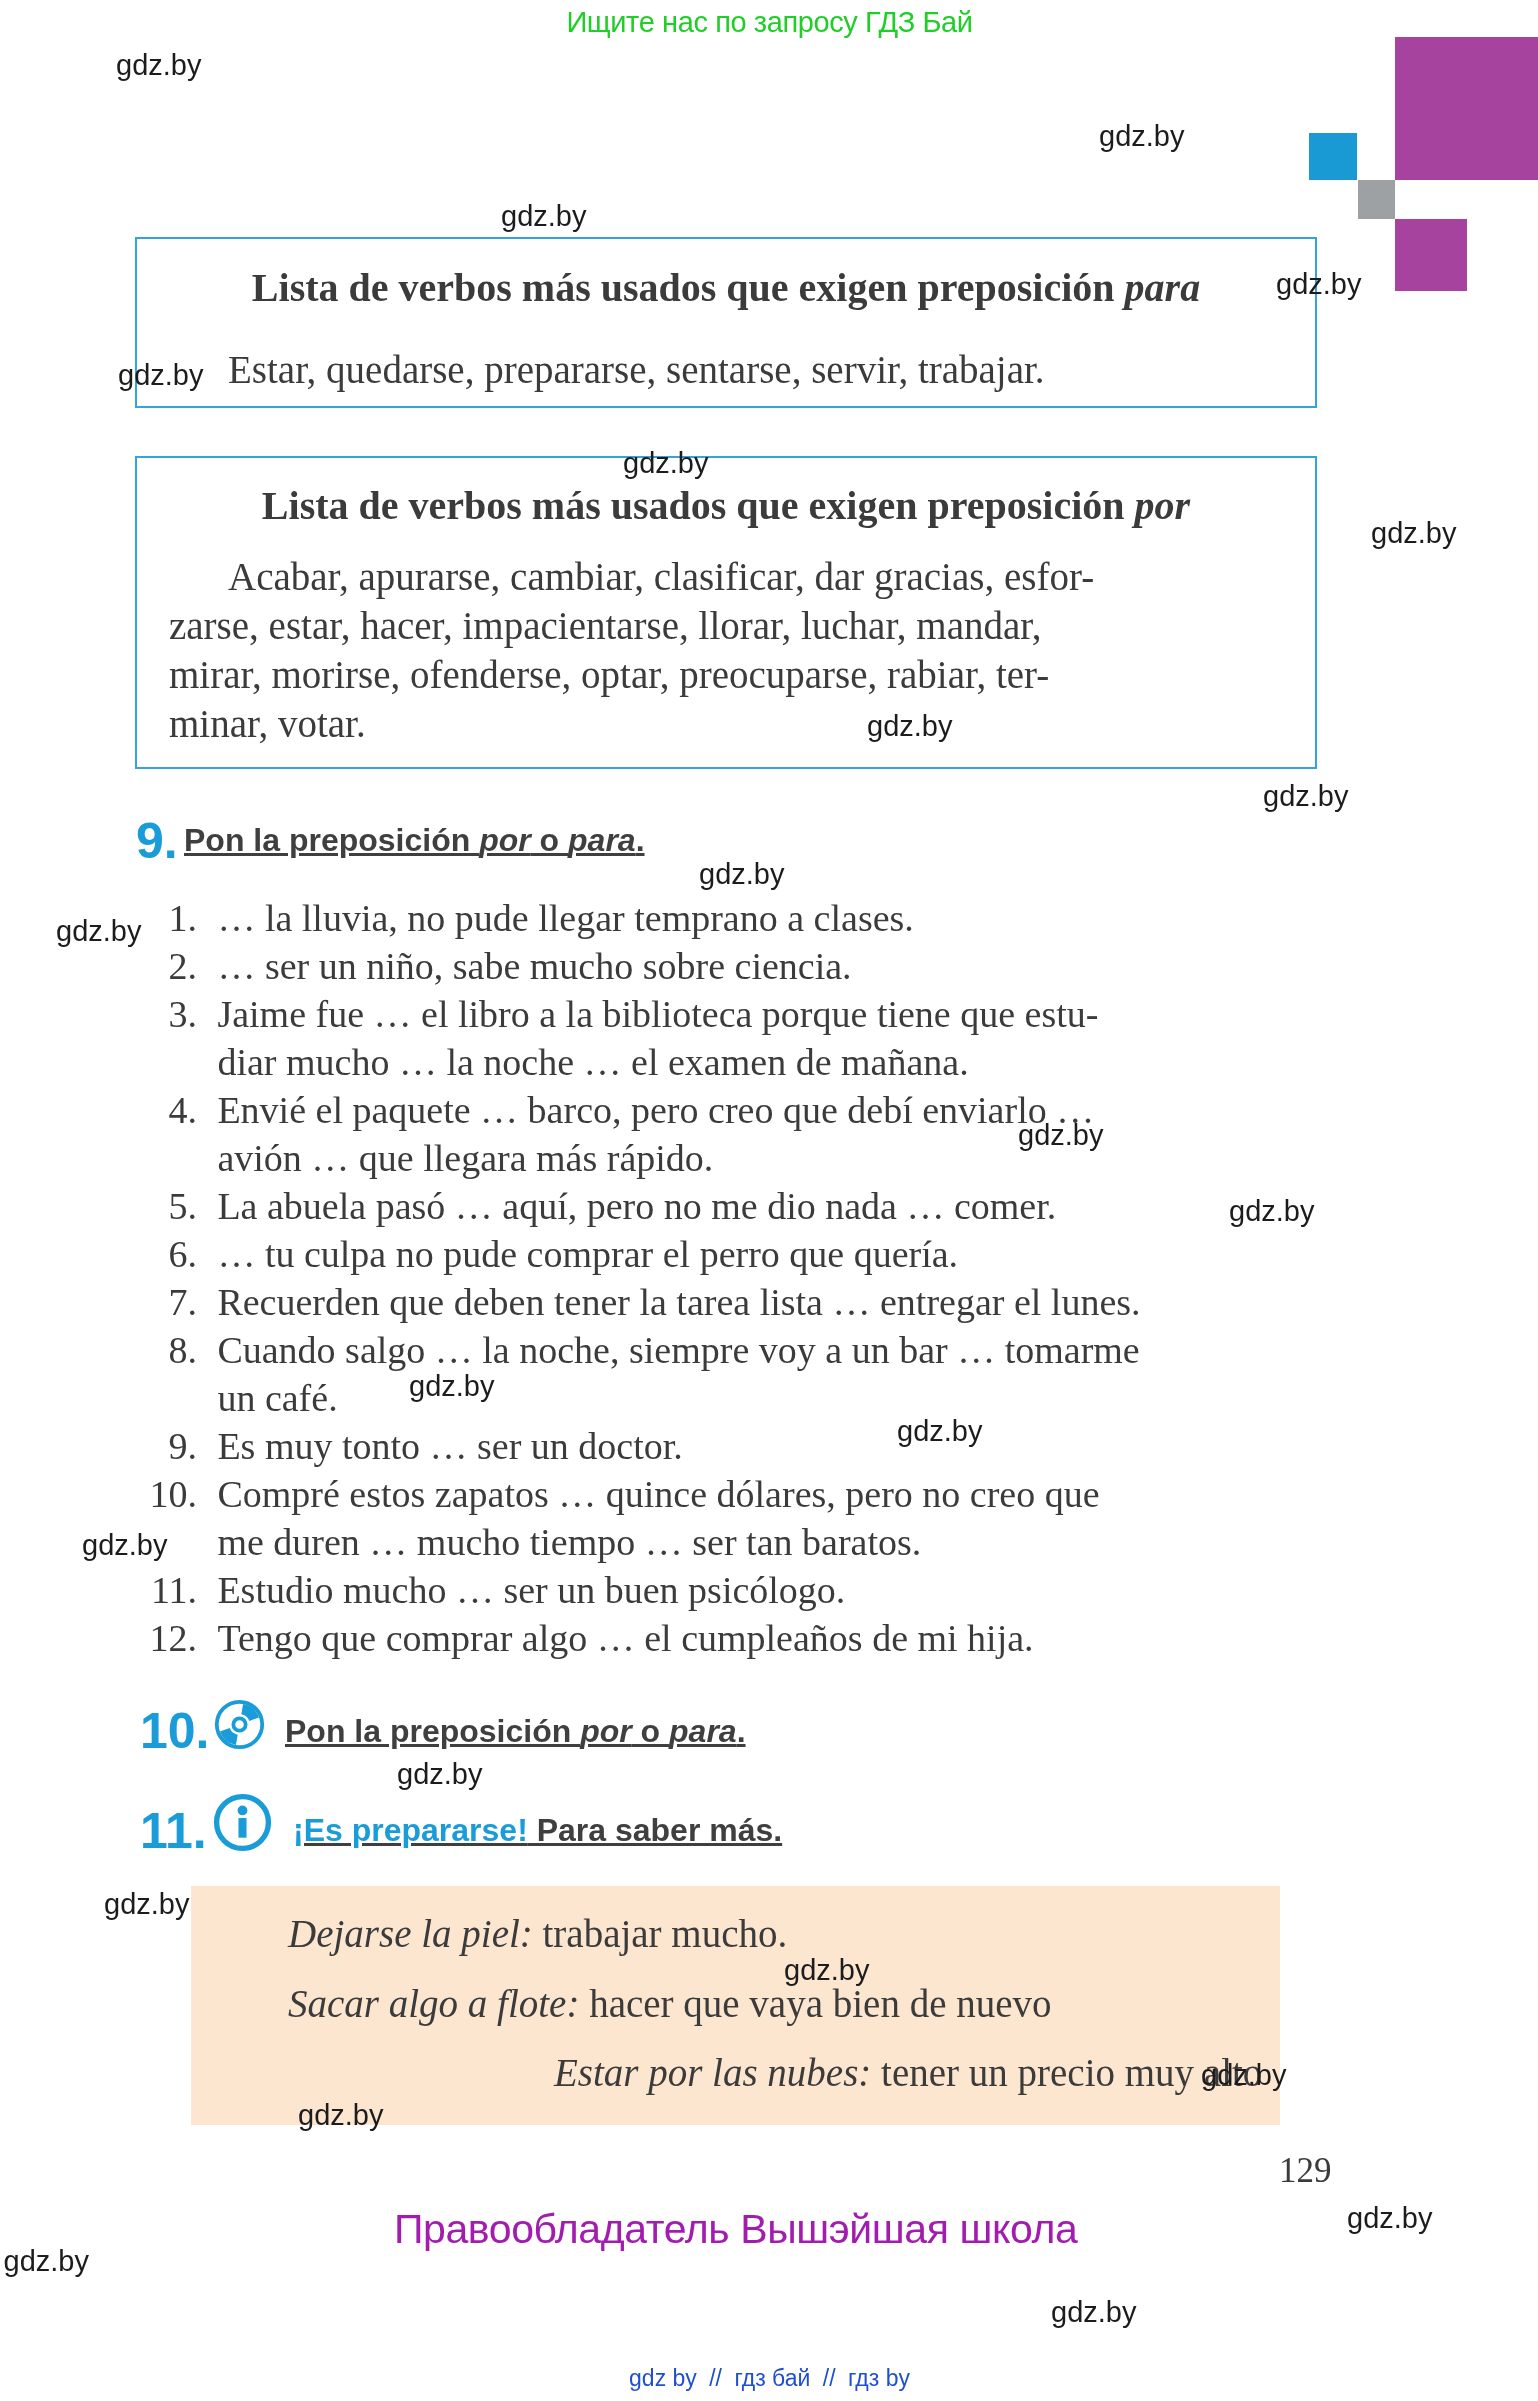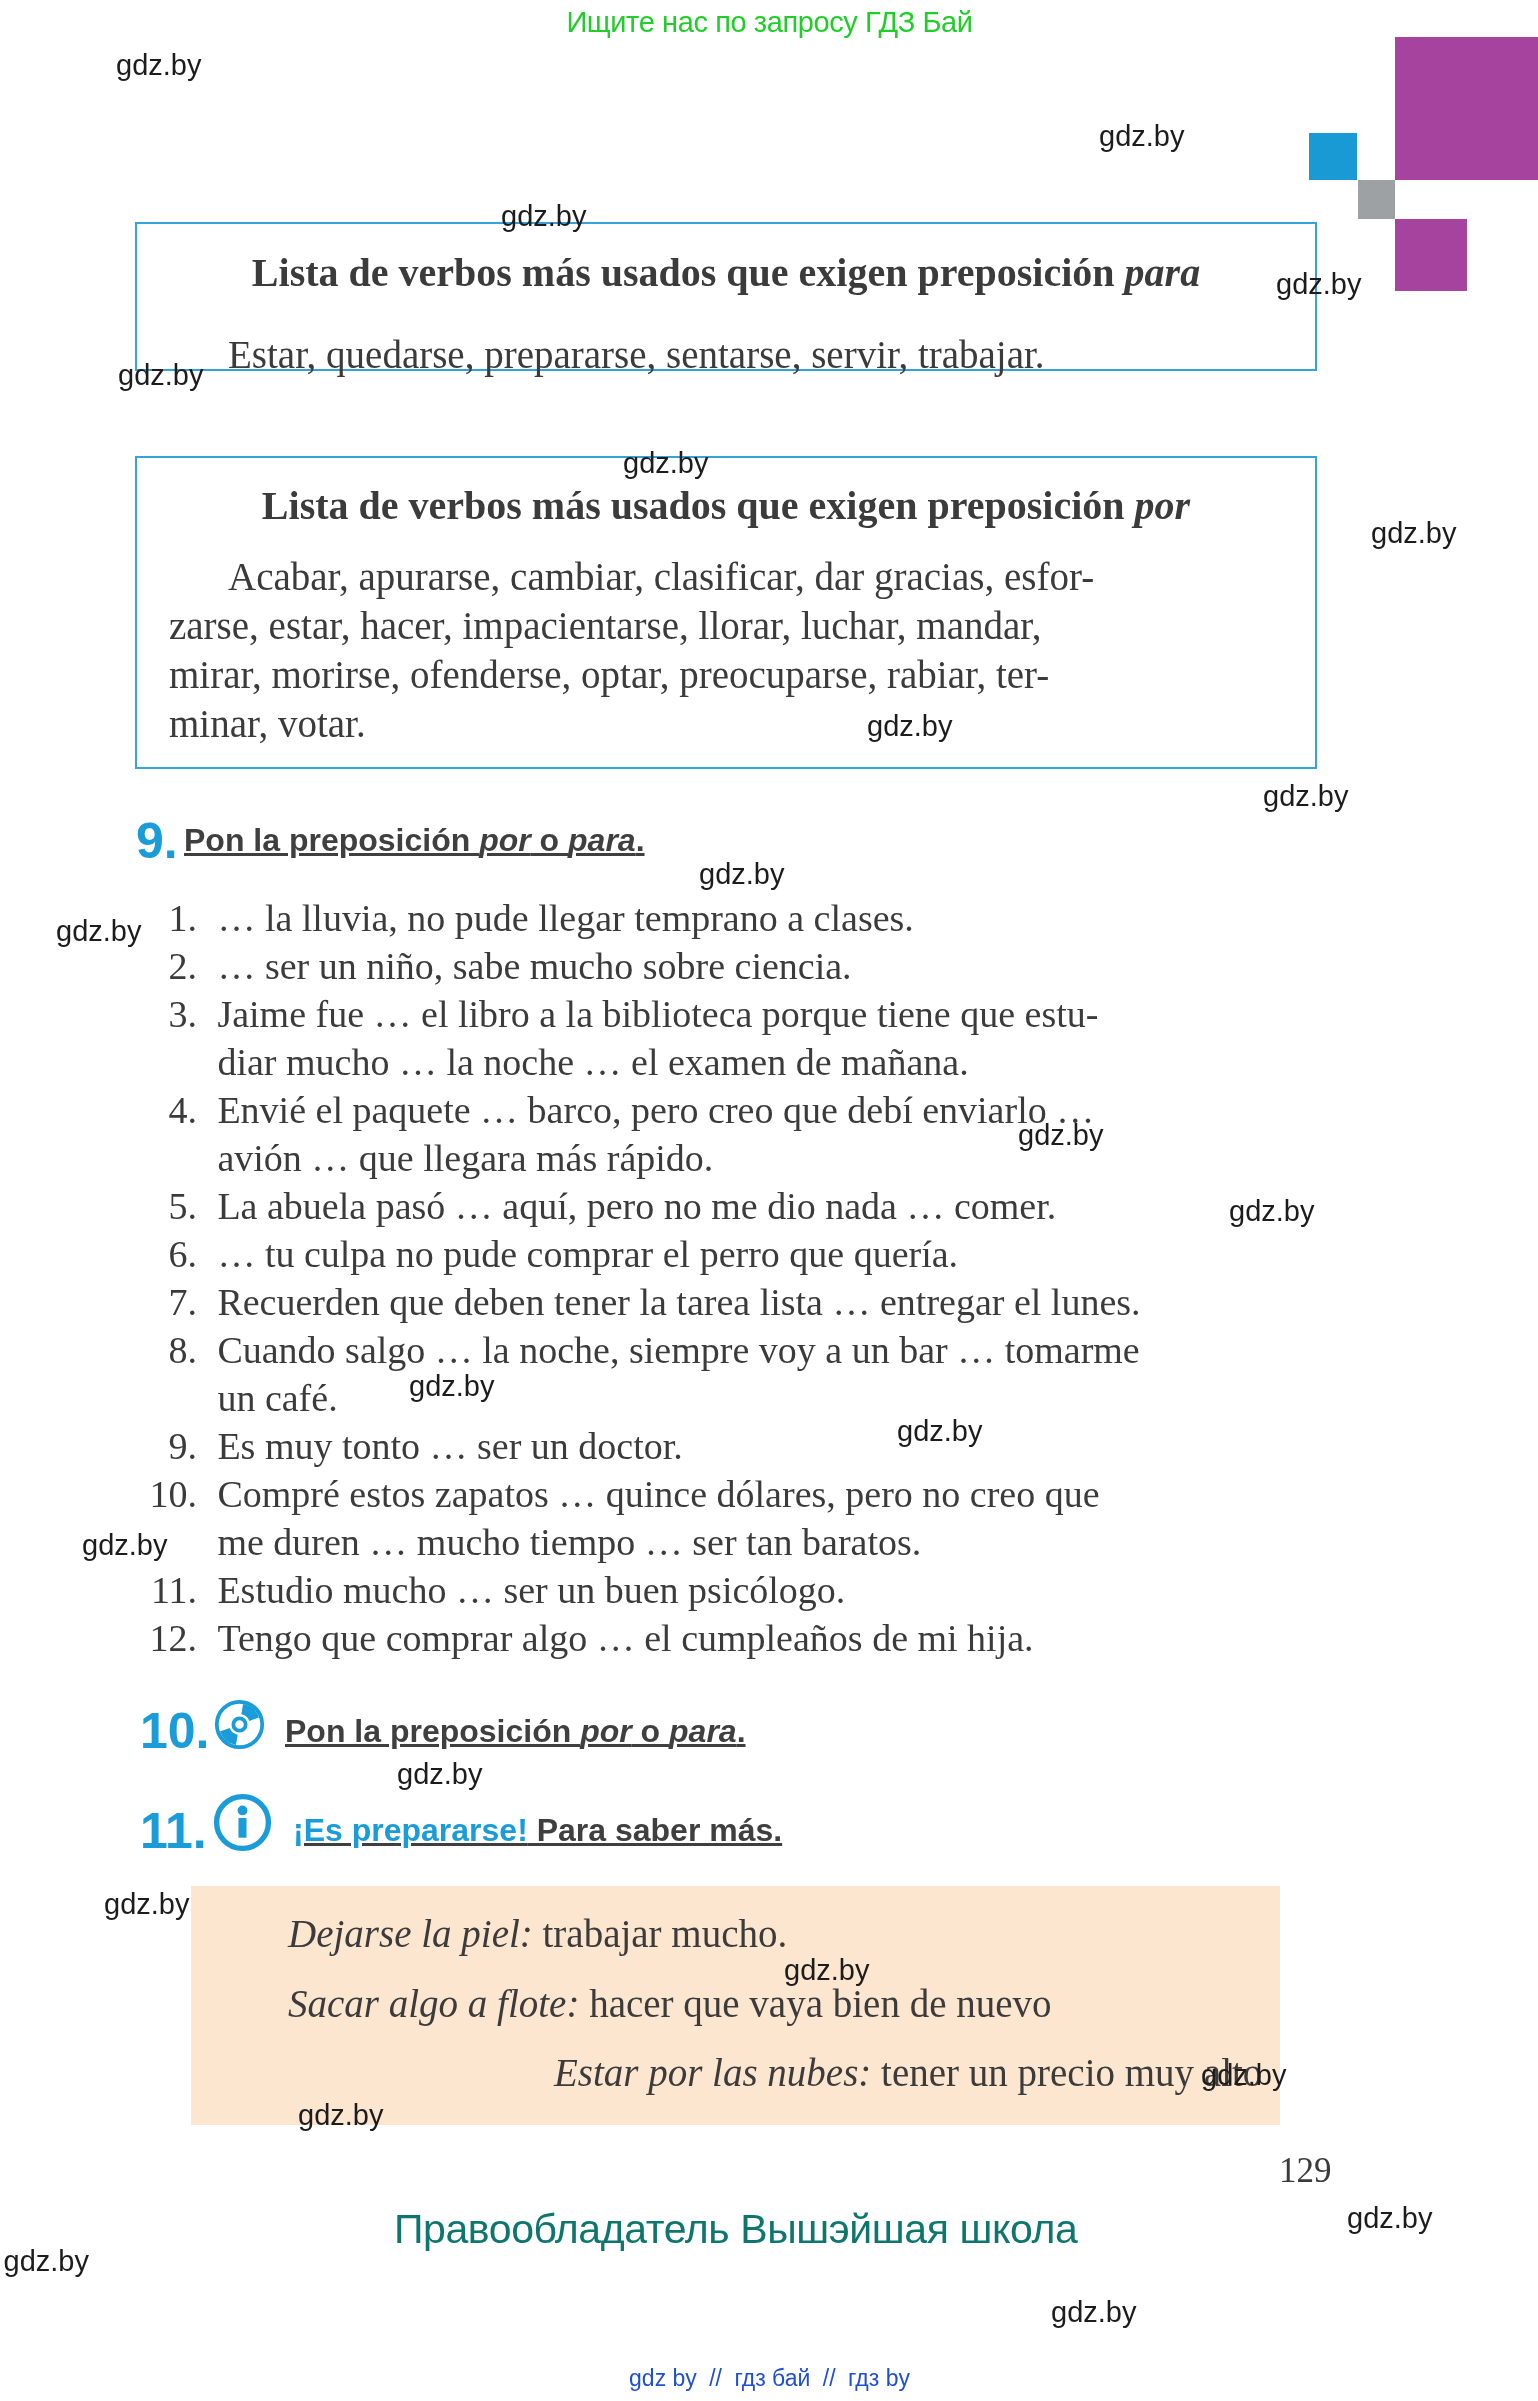--- a/index.html
+++ b/index.html
@@ -76,21 +76,21 @@
   }
   .idiom-lead{font-style:italic;}
   
   .pagenum{
     position:absolute;left:1279px;top:2151px;
     font-size:35px;color:#3b3b3b;
   }
   .copyright{
     position:absolute;left:394px;top:2206px;
     font-family:"Liberation Sans","DejaVu Sans",sans-serif;
-    font-size:41px;color:#0f766e;letter-spacing:-0.4px;white-space:nowrap;
+    font-size:41px;color:#a21caf;letter-spacing:-0.4px;white-space:nowrap;
   }
   .footer-links{
     position:absolute;left:0;right:0;top:2365px;text-align:center;
     font-family:"Liberation Sans","DejaVu Sans",sans-serif;
     font-size:23px;color:#2050d0;white-space:nowrap;
   }
   .footer-links a{color:#2050d0;text-decoration:none;}
   .fsep{margin:0 12.4px;}
   svg{display:block;}
 </style>
@@ -99,21 +99,21 @@
 
 <div id="canvas">
 
   <div class="abs promo">Ищите нас по запросу ГДЗ Бай</div>
 
   <div class="sq" style="left:1395px;top:37px;width:144px;height:143px;background:#a6439f;"></div>
   <div class="sq" style="left:1309px;top:133px;width:48px;height:47px;background:#1a9ad5;"></div>
   <div class="sq" style="left:1358px;top:180px;width:37px;height:39px;background:#9da1a4;"></div>
   <div class="sq" style="left:1395px;top:219px;width:72px;height:72px;background:#a6439f;"></div>
 
-  <div class="rulebox" style="top:222px;height:149px;">
+  <div class="rulebox" style="top:237px;height:171px;">
     <div class="box-title" style="top:25px;">
       <span>Lista de verbos más usados que exigen preposición </span><span class="it">para</span>
     </div>
     <div class="box-body" style="top:106px;">Estar, quedarse, prepararse, sentarse, servir, trabajar.</div>
   </div>
 
   <div class="rulebox" style="top:456px;height:313px;">
     <div class="box-title" style="top:24px;">
       <span>Lista de verbos más usados que exigen preposición </span><span class="it">por</span>
     </div>

